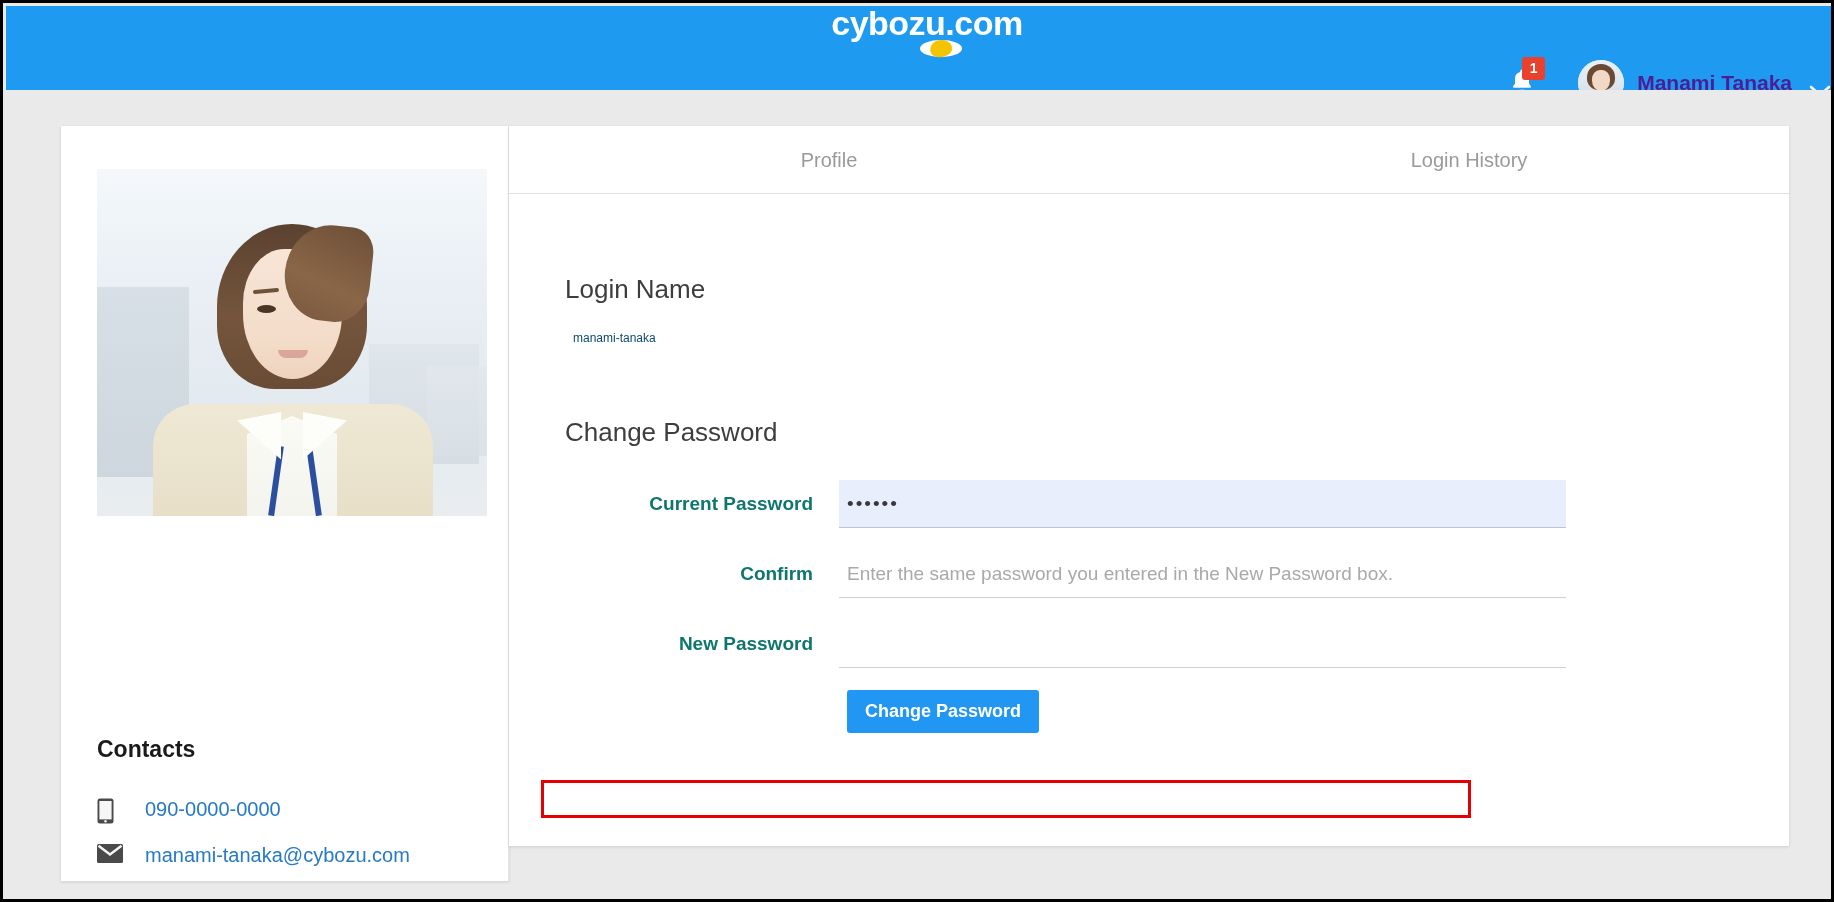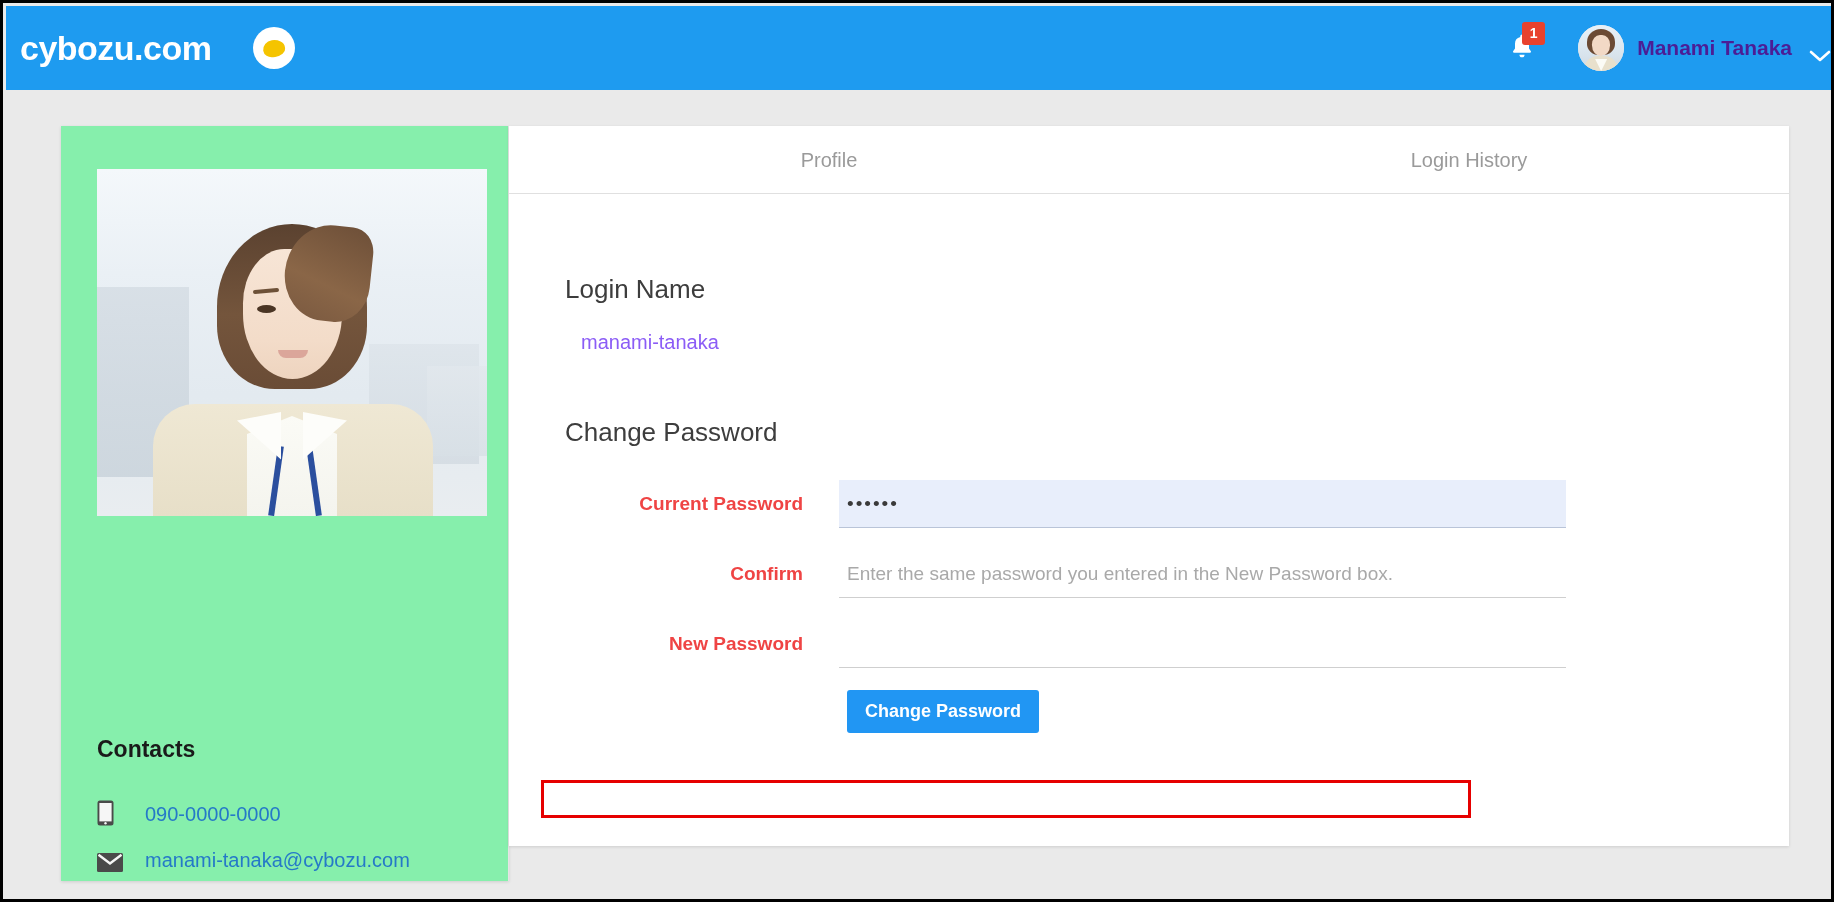--- a/index.html
+++ b/index.html
@@ -22,20 +22,21 @@
   }
 
   
   .header {
     position: absolute;
     left: 3px; top: 3px;
     width: 1828px; height: 84px;
     background: #1e9bf0;
     display: flex;
     align-items: center;
+    flex-direction: column;
   }
   .brand {
     margin-left: 14px;
     color: #ffffff;
     font-size: 34px;
     font-weight: bold;
     letter-spacing: -0.5px;
     line-height: 1;
   }
   .app-badge {
@@ -144,21 +145,21 @@
   .card-row {
     position: absolute;
     left: 55px; top: 36px;
     display: flex;
     align-items: stretch;
   }
 
   .sidebar {
     width: 448px;
     height: 755px;
-    background: #86efac;
+    background: #ffffff;
     border-right: 1px solid #e4e4e4;
     box-shadow: 0 1px 3px rgba(0,0,0,0.12);
     position: relative;
   }
   .photo-box {
     position: absolute;
     left: 36px; top: 43px;
     width: 390px; height: 347px;
     overflow: hidden;
     background: #e6edf2;
@@ -277,21 +278,21 @@
     position: absolute;
     left: 36px; top: 610px;
     font-size: 23px;
     font-weight: bold;
     color: #1a1a1a;
   }
   .contact-row {
     position: absolute;
     left: 36px;
     display: flex;
-    align-items: flex-end;
+    align-items: flex-start;
     height: 28px;
   }
   .contact-row.r1 { top: 672px; }
   .contact-row.r2 { top: 718px; }
   .contact-icon {
     width: 48px;
     display: flex;
     align-items: center;
     justify-content: flex-start;
     color: #4a4a4a;
@@ -355,42 +356,42 @@
     position: absolute;
     font-size: 26px;
     color: #3d3d3d;
     font-weight: normal;
   }
   .section-title.login-name { left: 56px; top: 79px; }
   .section-title.change-pw  { left: 56px; top: 222px; }
 
   .login-value {
     position: absolute;
-    left: 72px; top: 136px;
-    font-size: 20px;
-    color: #8b5cf6;
+    left: 64px; top: 136px;
+    font-size: 12px;
+    color: #0c4a6e;
   }
 
   .form {
     position: absolute;
     left: 0; top: 285px;
     width: 100%;
   }
   .form-row {
     display: flex;
     align-items: flex-start;
     margin-bottom: 22px;
   }
   .form-label {
     width: 330px;
     text-align: right;
-    padding-right: 36px;
+    padding-right: 26px;
     font-size: 19px;
     font-weight: bold;
-    color: #ef4444;
+    color: #0f766e;
     line-height: 48px;
   }
   .field {
     width: 727px;
     height: 48px;
     border: none;
     border-bottom: 1px solid #cfcfcf;
     background: transparent;
     font-size: 19px;
     color: #3a3a3a;

